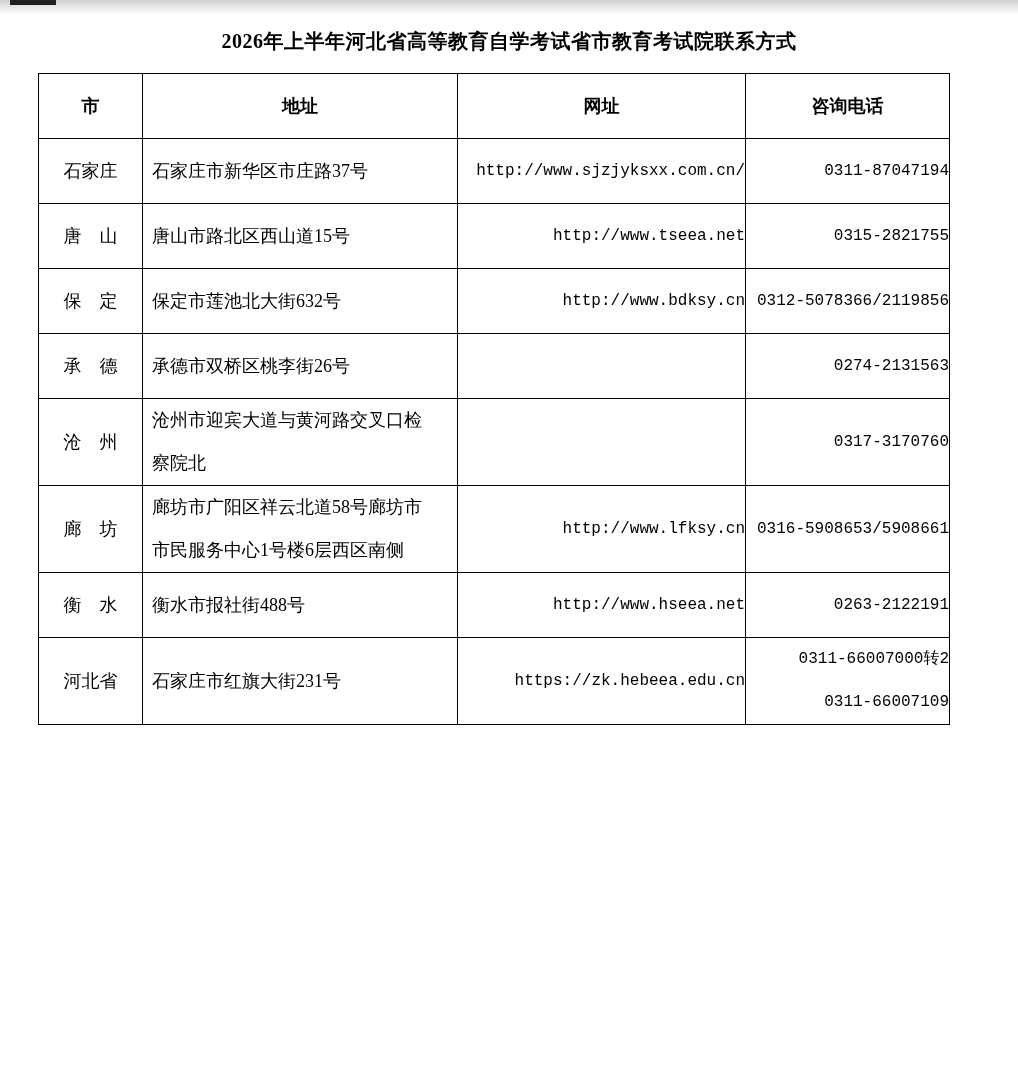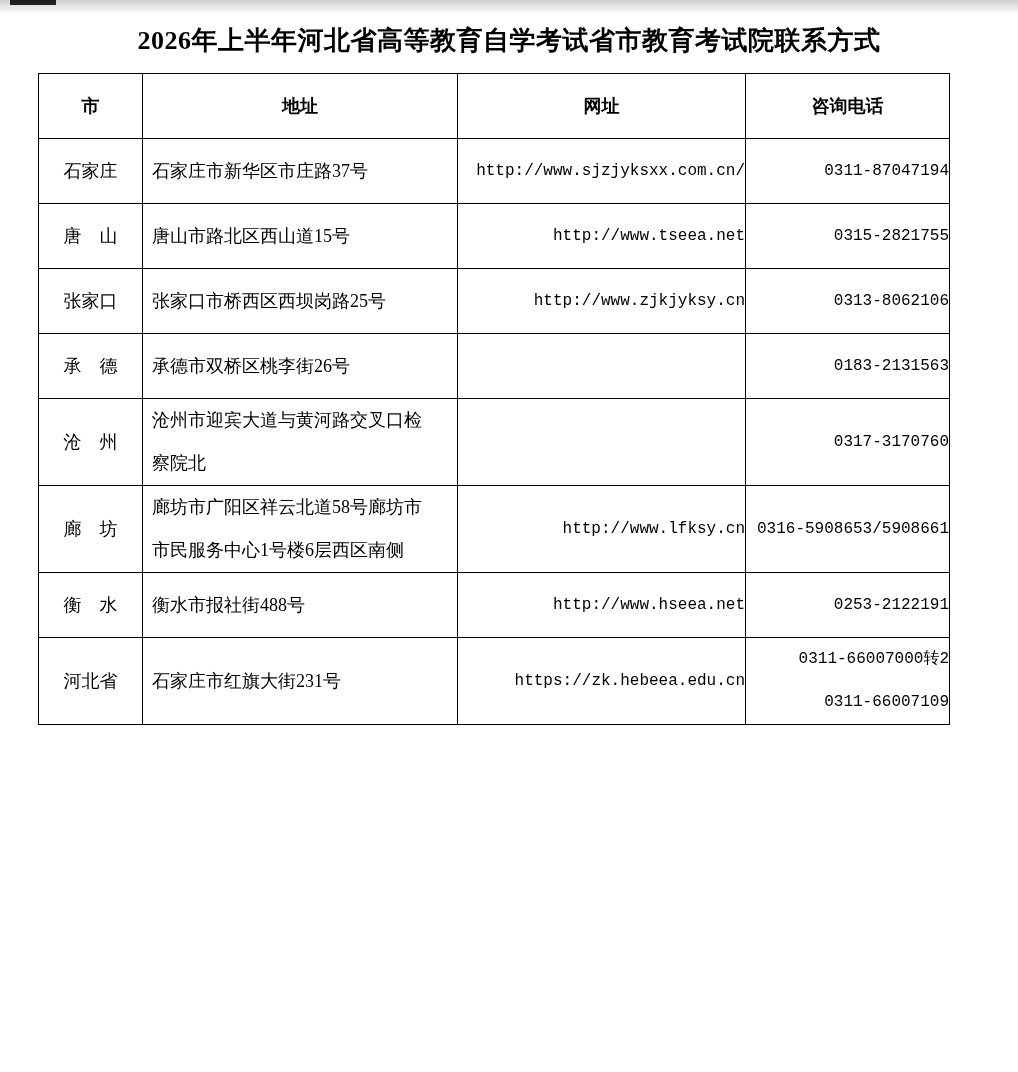--- a/index.html
+++ b/index.html
@@ -24,21 +24,21 @@
   }
   .top-left-mark {
     position: absolute;
     top: 0; left: 10px;
     width: 46px; height: 5px;
     background: #202020;
   }
   .page-title {
     margin: 28px 0 0 0;
     text-align: center;
-    font-size: 26px;
+    font-size: 20px;
     font-weight: bold;
     line-height: 26px;
     letter-spacing: 0.5px;
   }
   table.contacts {
     border-collapse: collapse;
     table-layout: fixed;
     margin: 19px 0 0 38px;
     width: 911px;
   }
@@ -134,48 +134,48 @@
       <div class="line">http://www.tseea.net</div>
     </td>
     <td class="phone">
           <div class="line">0315-2821755</div>
         </td>
   </tr>
 
 
 
 
-
-  <tr>
-    <td class="city">
-      <div class="line">张家口</div>
-    </td>
-    <td class="addr">
-          <div class="line">张家口市桥西区西坝岗路25号</div>
-        </td>
-    <td class="url">
-      <div class="line">http://www.zjkjyksy.cn</div>
-    </td>
-    <td class="phone">
-          <div class="line">0313-8062106</div>
-        </td>
-  </tr>
+  <tr>
+    <td class="city">
+      <div class="line">保　定</div>
+    </td>
+    <td class="addr">
+          <div class="line">保定市莲池北大街632号</div>
+        </td>
+    <td class="url">
+      <div class="line">http://www.bdksy.cn</div>
+    </td>
+    <td class="phone">
+          <div class="line">0312-5078366/2119856</div>
+        </td>
+  </tr>
+
 
   <tr>
     <td class="city">
       <div class="line">承　德</div>
     </td>
     <td class="addr">
           <div class="line">承德市双桥区桃李街26号</div>
         </td>
     <td class="url">
       <div class="line"></div>
     </td>
     <td class="phone">
-          <div class="line">0183-2131563</div>
+          <div class="line">0274-2131563</div>
         </td>
   </tr>
 
   <tr>
     <td class="city">
       <div class="line">沧　州</div>
     </td>
     <td class="addr">
           <div class="line">沧州市迎宾大道与黄河路交叉口检</div>
           <div class="line">察院北</div>
@@ -208,21 +208,21 @@
     <td class="city">
       <div class="line">衡　水</div>
     </td>
     <td class="addr">
           <div class="line">衡水市报社街488号</div>
         </td>
     <td class="url">
       <div class="line">http://www.hseea.net</div>
     </td>
     <td class="phone">
-          <div class="line">0253-2122191</div>
+          <div class="line">0263-2122191</div>
         </td>
   </tr>
 
   <tr>
     <td class="city">
       <div class="line">河北省</div>
     </td>
     <td class="addr">
           <div class="line">石家庄市红旗大街231号</div>
         </td>

